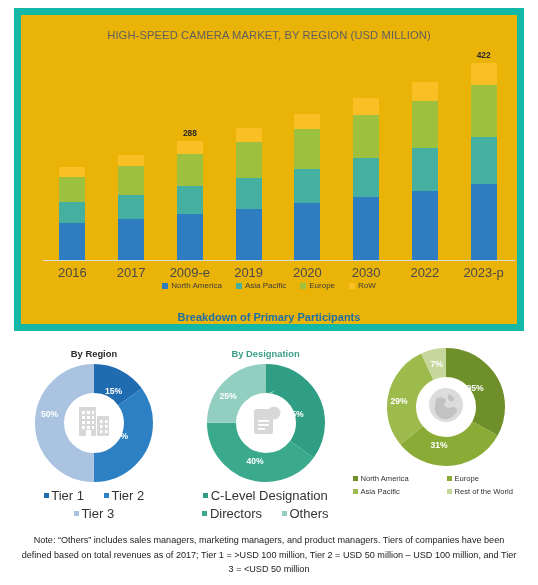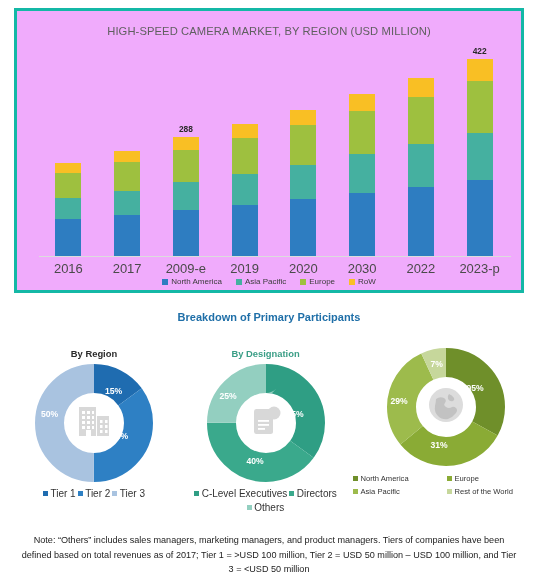--- a/index.html
+++ b/index.html
@@ -7,23 +7,23 @@
     width: 538px; height: 585px;
     background: #ffffff;
     font-family: "Liberation Sans", sans-serif;
     overflow: hidden;
   }
 
   
   #bar-panel {
     position: absolute;
     left: 14px; top: 8px;
-    width: 510px; height: 285px;
-    border: 3px solid #14b8a6;
-    background: #f0abfc;
+    width: 510px; height: 323px;
+    border: 7px solid #14b8a6;
+    background: #eab308;
   }
   #bar-title {
     position: absolute;
     left: 0; top: 14px;
     width: 100%;
     text-align: center;
     font-size: 11.2px;
     letter-spacing: .1px;
     color: #5f5f5f;
     font-family: "Liberation Sans", sans-serif;
@@ -115,22 +115,22 @@
     font-size: 8.6px;
     font-weight: bold;
     color: #ffffff;
     white-space: nowrap;
   }
   .donut-legend {
     display: flex;
     justify-content: center;
     align-items: flex-end;
     flex-wrap: wrap;
-    gap: 3px 2px;
-    font-size: 10px;
+    gap: 3px 20px;
+    font-size: 13px;
     color: #333;
     margin-top: 6px;
   }
   .donut-legend .li { display: flex; align-items: center; gap: 2.5px; }
   .donut-legend .sw { width: 5px; height: 5px; display: inline-block; }
 
   
   #legend-region {
     display: grid;
     grid-template-columns: 88px 92px;
@@ -320,21 +320,21 @@
         </g>
       </svg>
     </span>
     <span class="pct" style="left:80px; top:45px;">35%</span>
     <span class="pct" style="left:40px; top:92px;">40%</span>
     <span class="pct" style="left:13px; top:27px;">25%</span>
   </div>
   <div class="donut-legend" id="legend-designation">
       <span class="li">
         <span class="sw" style="background: rgb(47, 158, 132);"></span>
-        <span>C-Level Executives</span>
+        <span>C-Level Designation</span>
       </span>
       <span class="li">
         <span class="sw" style="background: rgb(58, 169, 140);"></span>
         <span>Directors</span>
       </span>
       <span class="li">
         <span class="sw" style="background: rgb(147, 207, 192);"></span>
         <span>Others</span>
       </span>
     </div>

